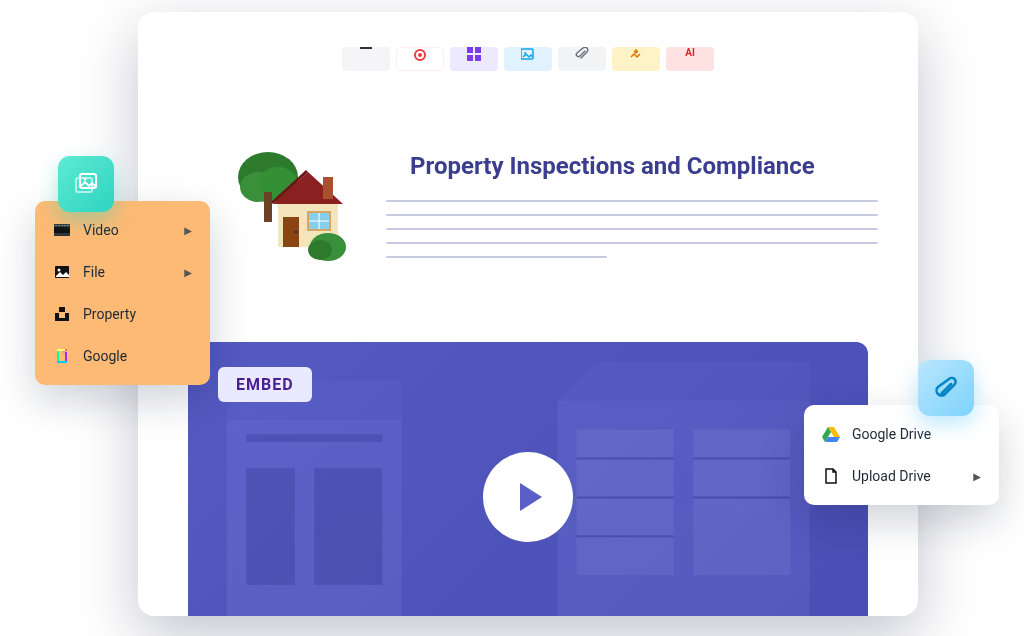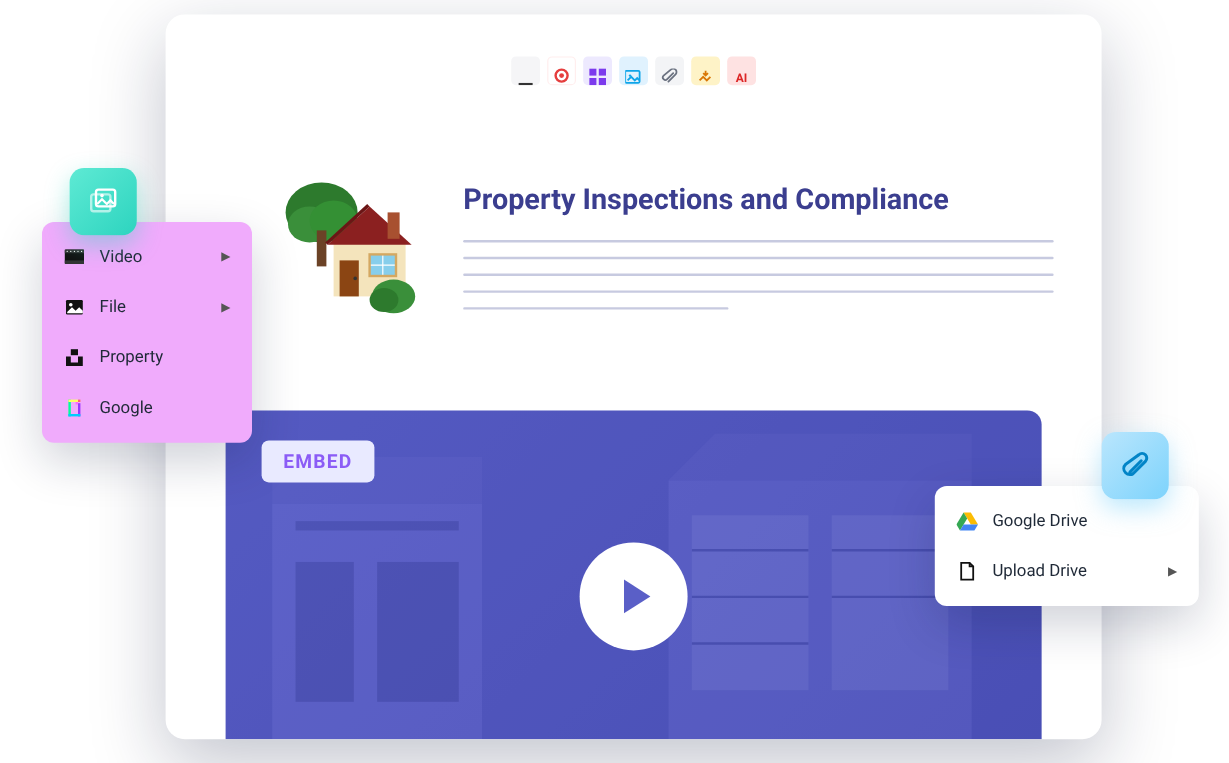--- a/index.html
+++ b/index.html
@@ -25,25 +25,25 @@
   .toolbar {
     position: absolute;
     top: 35px;
     left: 50%;
     transform: translateX(-50%);
     display: flex;
     gap: 6px;
     align-items: center;
   }
   .tool-btn {
-    width: 24px;
+    width: 48px;
     height: 24px;
     border-radius: 4px;
     display: flex;
-    align-items: flex-end;
+    align-items: flex-start;
     justify-content: center;
     font-size: 13px;
     font-weight: 700;
     cursor: pointer;
   }
   .tool-dash { background: #f5f5f7; color: #333; }
   .tool-record { background: #fff; color: #e53e3e; border: 1px solid #fee; }
   .tool-grid { background: #ede9fe; color: #7c3aed; }
   .tool-media { background: #e0f2fe; color: #0ea5e9; }
   .tool-attach { background: #f3f4f6; color: #6b7280; }
@@ -66,20 +66,21 @@
   }
   .doc-text {
     flex: 1;
     padding-top: 10px;
   }
   .doc-title {
     font-size: 24px;
     font-weight: 700;
     color: #3b3e8f;
     margin-bottom: 20px;
+    margin-left: 24px;
   }
   .doc-lines {
     display: flex;
     flex-direction: column;
     gap: 12px;
   }
   .doc-line {
     height: 2px;
     background: #c7cae0;
     border-radius: 1px;
@@ -99,21 +100,21 @@
   .building-bg {
     position: absolute;
     inset: 0;
     opacity: 0.3;
   }
   .embed-badge {
     position: absolute;
     top: 25px;
     left: 30px;
     background: #e9eaff;
-    color: #8b5cf6;
+    color: #4c1d95;
     font-size: 16px;
     font-weight: 700;
     letter-spacing: 1px;
     padding: 8px 18px;
     border-radius: 6px;
     z-index: 2;
   }
   .play-btn {
     position: absolute;
     top: 50%;
@@ -133,24 +134,24 @@
     width: 0;
     height: 0;
     border-left: 22px solid #5a5fc7;
     border-top: 14px solid transparent;
     border-bottom: 14px solid transparent;
     margin-left: 6px;
   }
 
   .media-menu {
     position: absolute;
-    top: 185px;
+    top: 201px;
     left: 35px;
     width: 175px;
-    background: #f0abfc;
+    background: #fdba74;
     border-radius: 10px;
     box-shadow: 0 15px 40px rgba(15, 23, 58, 0.2);
     padding: 8px 0;
   }
   .media-icon-badge {
     position: absolute;
     top: -45px;
     left: 23px;
     width: 56px;
     height: 56px;
@@ -180,21 +181,21 @@
     height: 18px;
     display: flex;
     align-items: center;
     justify-content: center;
   }
 
   .attach-menu {
     position: absolute;
     top: 405px;
     right: 25px;
-    width: 220px;
+    width: 195px;
     background: #fff;
     border-radius: 10px;
     box-shadow: 0 15px 40px rgba(15, 23, 58, 0.2);
     padding: 8px 0;
   }
   .attach-icon-badge {
     position: absolute;
     top: -45px;
     right: 25px;
     width: 56px;

